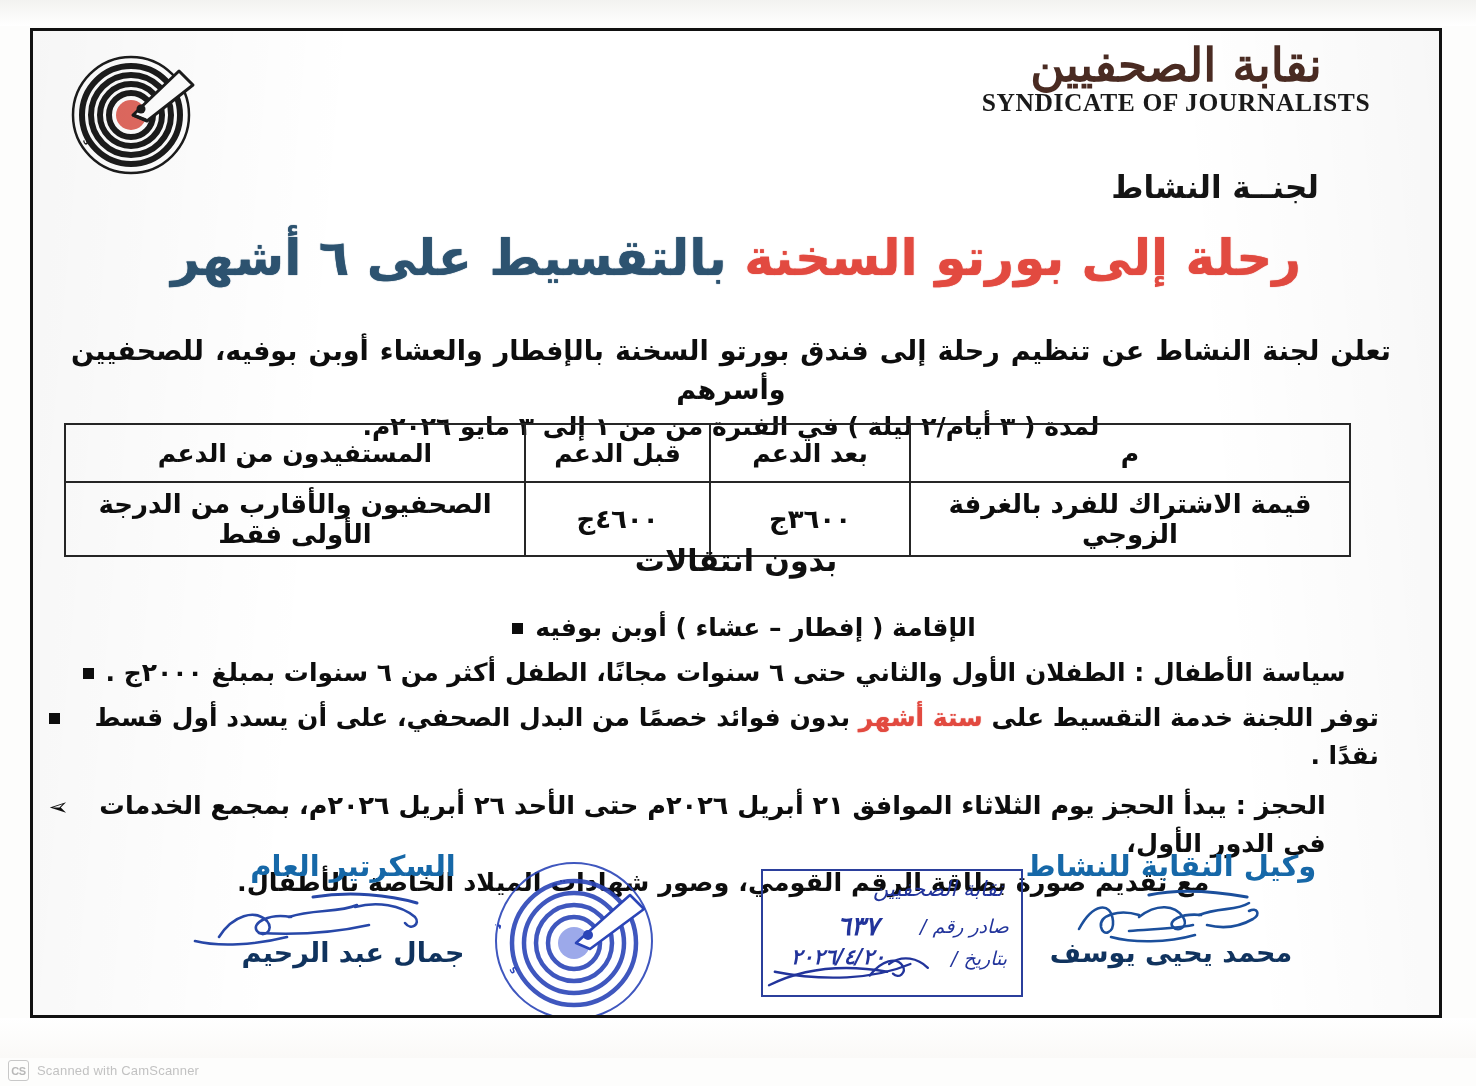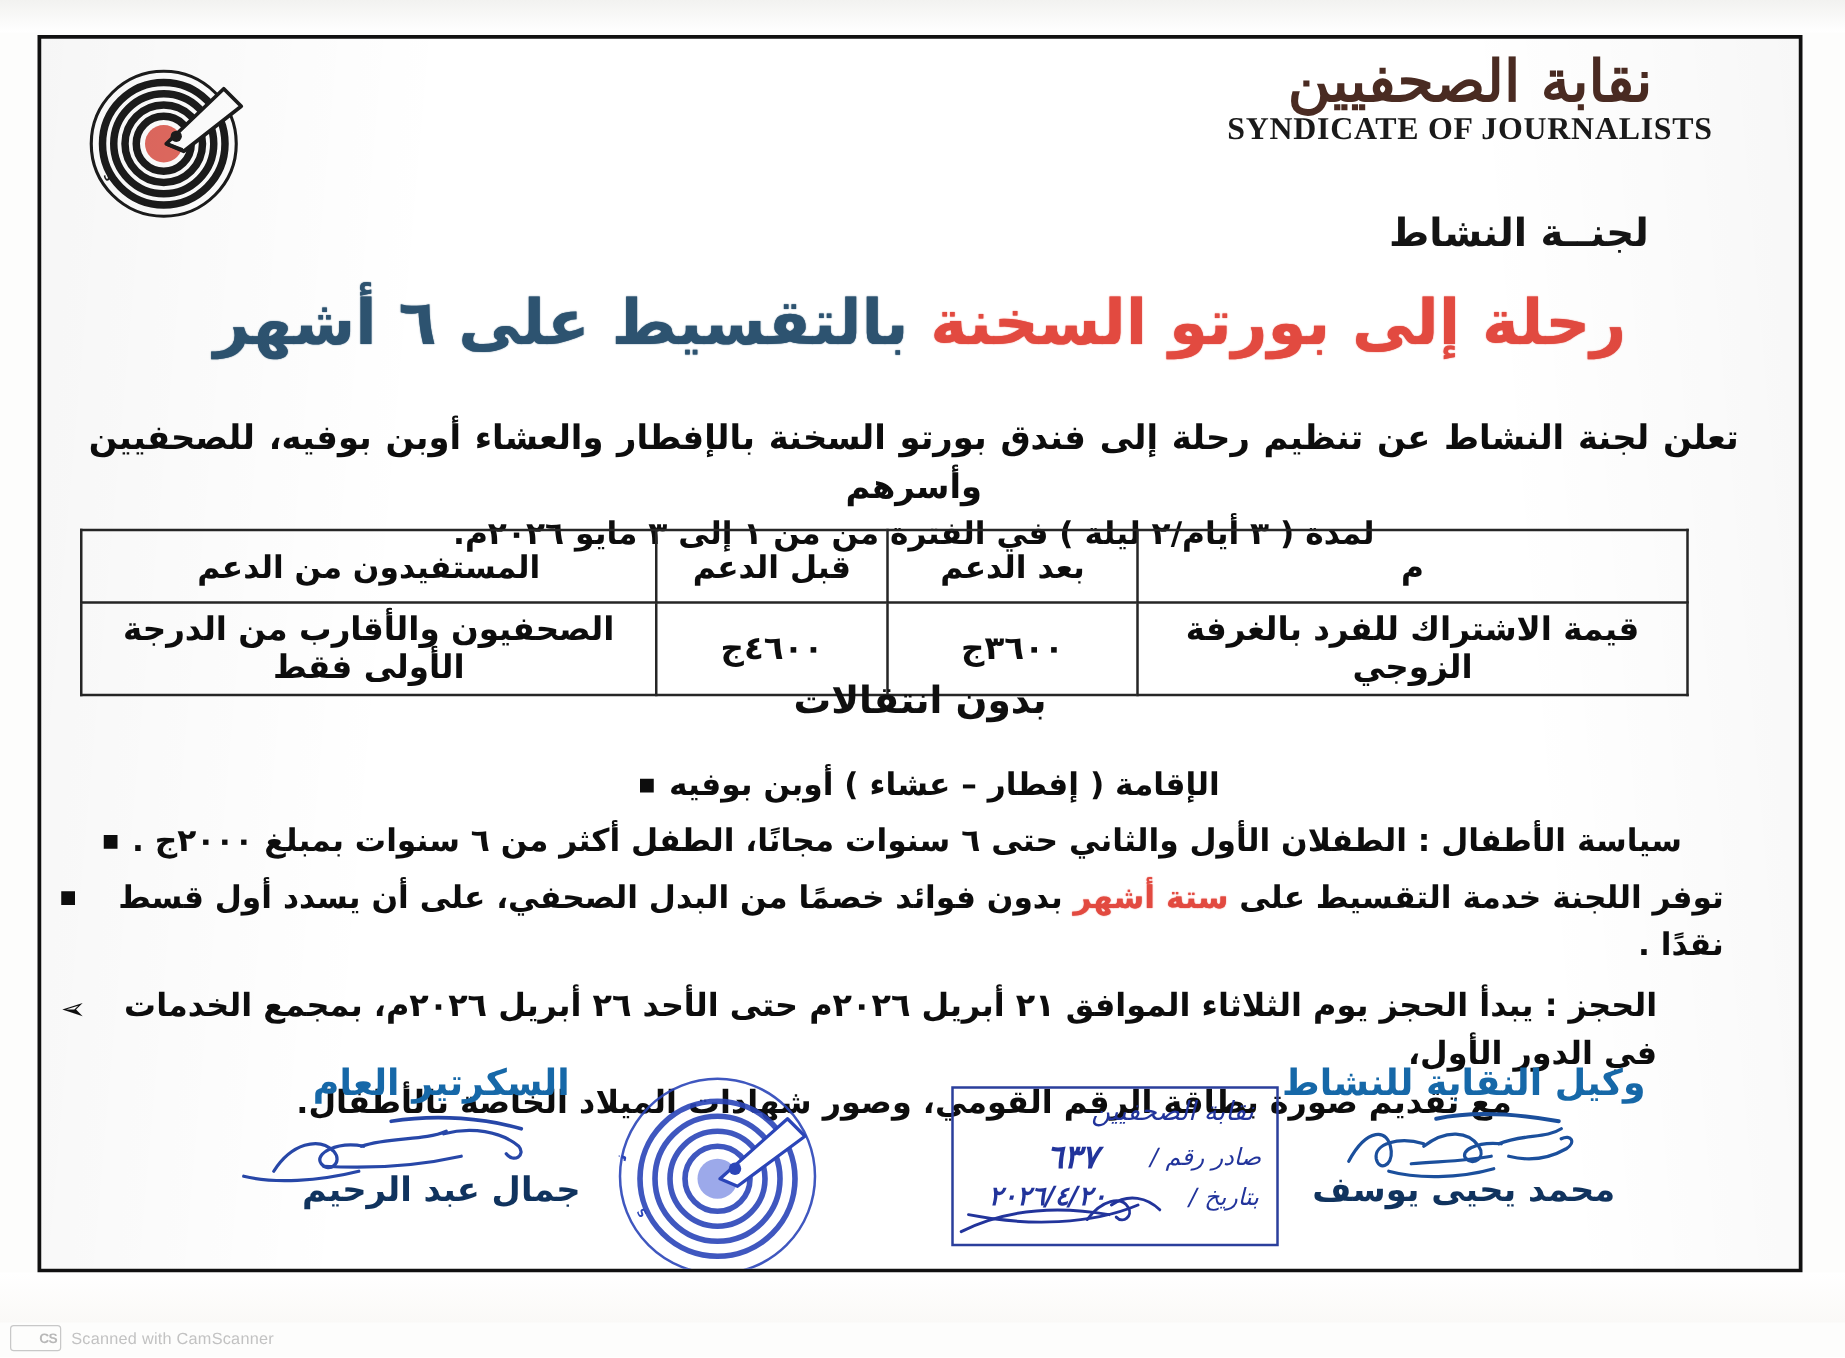--- a/index.html
+++ b/index.html
@@ -280,21 +280,20 @@
   .cs-badge {
     width: 19px; height: 19px;
     border: 1.4px solid #c8c8c8;
     border-radius: 3px;
     color: #b8b8b8;
     font-family: "Liberation Sans", sans-serif;
     font-size: 11px;
     font-weight: 700;
     display: flex; align-items: center; justify-content: center;
     letter-spacing: -0.5px;
-    padding-left: 20px;
   }
   .cs-text {
     color: #c2c2c2;
     font-family: "Liberation Sans", sans-serif;
     font-size: 13px;
     letter-spacing: 0.2px;
   }
 </style>
 </head>
 <body>

